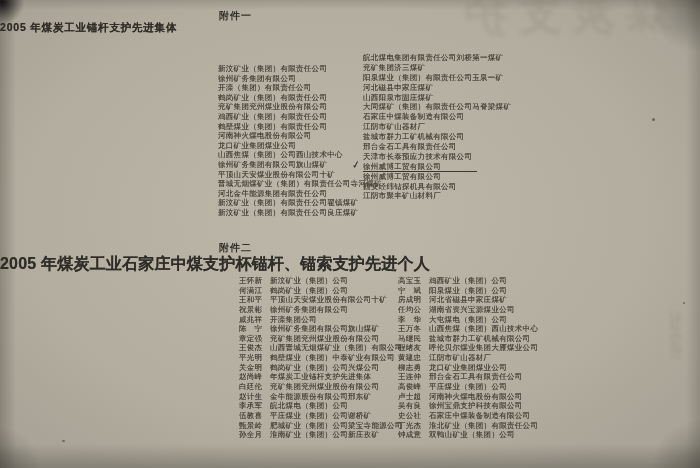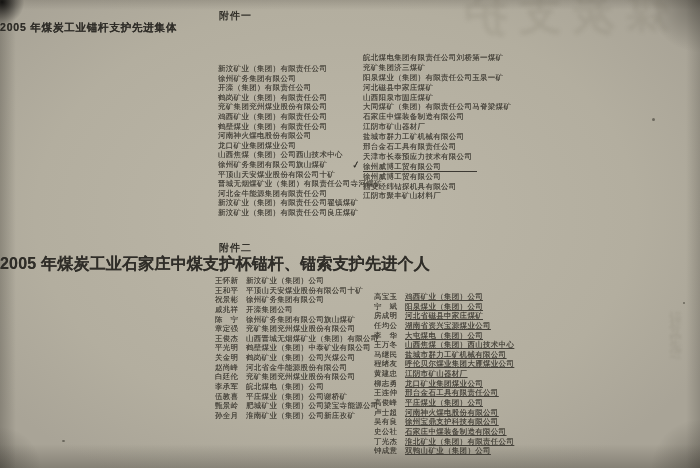--- a/index.html
+++ b/index.html
@@ -24,22 +24,22 @@
   .t1{top:21px;font-size:10.5px;letter-spacing:.8px;}
   .t2{top:254px;font-size:16px;letter-spacing:.2px;}
   .list{position:absolute;}
   .row{white-space:nowrap;font-size:7.5px;letter-spacing:.3px;color:#45423a;
        text-shadow:0 0 .4px rgba(64,60,52,.75);}
   .s1-left{left:218px;top:64px;}
   .s1-left .row{height:9.6px;line-height:9.6px;}
   .s1-right{left:363px;top:53px;}
   .s1-right .row{height:9.9px;line-height:9.9px;}
   .s2-left{left:215px;top:276px;}
-  .s2-right{left:374px;top:292px;text-decoration:underline;}
-  .people .row{height:9.65px;line-height:9.65px;}
+  .s2-right{left:374px;top:276px;}
+  .people .row{height:9.65px;line-height:9.65px;margin-left:24px;}
   .pname{display:inline-block;width:31px;}
   .row.marked{position:relative;}
   .check{position:absolute;left:-11px;top:-2px;font-size:10px;color:#2c2a25;
          transform:rotate(-10deg);font-weight:bold;}
   .utext{border-bottom:1px solid #3c3933;padding-right:36px;}
   .ghost{position:absolute;color:#554f3e;pointer-events:none;}
   .g1{top:-10px;left:438px;width:230px;font-size:42px;font-weight:bold;letter-spacing:12px;
       line-height:50px;opacity:.12;filter:blur(2px);transform:scaleX(-1) rotate(1.5deg);}
   .g2{top:300px;right:16px;font-size:13px;opacity:.12;filter:blur(1px);
       writing-mode:vertical-rl;letter-spacing:7px;}
@@ -92,30 +92,32 @@
       <div class="row">西安经纬钻探机具有限公司</div>
       <div class="row">江阴市聚丰矿山材料厂</div>
     </div>
 
   <div class="att" style="top:241px">附件二</div>
 
   <div class="title t2">2005 年煤炭工业石家庄中煤支护杯锚杆、锚索支护先进个人</div>
 
   <div class="list s2-left people">
       <div class="row"><span class="pname">王怀新</span><span>新汶矿业（集团）公司</span></div>
+      <div class="row"><span class="pname">何满江</span><span>鹤岗矿业（集团）公司</span></div>
       <div class="row"><span class="pname">王和平</span><span>平顶山天安煤业股份有限公司十矿</span></div>
       <div class="row"><span class="pname">祝景彬</span><span>徐州矿务集团有限公司</span></div>
       <div class="row"><span class="pname">戚兆祥</span><span>开滦集团公司</span></div>
       <div class="row"><span class="pname">陈　宁</span><span>徐州矿务集团有限公司旗山煤矿</span></div>
       <div class="row"><span class="pname">章定强</span><span>兖矿集团兖州煤业股份有限公司</span></div>
       <div class="row"><span class="pname">王俊杰</span><span>山西晋城无烟煤矿业（集团）有限公司</span></div>
       <div class="row"><span class="pname">平光明</span><span>鹤壁煤业（集团）中泰矿业有限公司</span></div>
       <div class="row"><span class="pname">关金明</span><span>鹤岗矿业（集团）公司兴煤公司</span></div>
-      <div class="row"><span class="pname">赵尚峰</span><span>河北省金牛能源股份有限公司</span></div>
+      <div class="row"><span class="pname">赵尚峰</span><span>年煤炭工业锚杆支护先进集体</span></div>
       <div class="row"><span class="pname">白廷伦</span><span>兖矿集团兖州煤业股份有限公司</span></div>
+      <div class="row"><span class="pname">赵计生</span><span>金牛能源股份有限公司邢东矿</span></div>
       <div class="row"><span class="pname">李承军</span><span>皖北煤电（集团）公司</span></div>
       <div class="row"><span class="pname">伍教喜</span><span>平庄煤业（集团）公司谢桥矿</span></div>
       <div class="row"><span class="pname">甄景岭</span><span>肥城矿业（集团）公司梁宝寺能源公司</span></div>
       <div class="row"><span class="pname">孙全月</span><span>淮南矿业（集团）公司新庄孜矿</span></div>
     </div>
   <div class="list s2-right people">
       <div class="row"><span class="pname">高宝玉</span><span>鸡西矿业（集团）公司</span></div>
       <div class="row"><span class="pname">宁　斌</span><span>阳泉煤业（集团）公司</span></div>
       <div class="row"><span class="pname">房成明</span><span>河北省磁县申家庄煤矿</span></div>
       <div class="row"><span class="pname">任均公</span><span>湖南省资兴宝源煤业公司</span></div>

